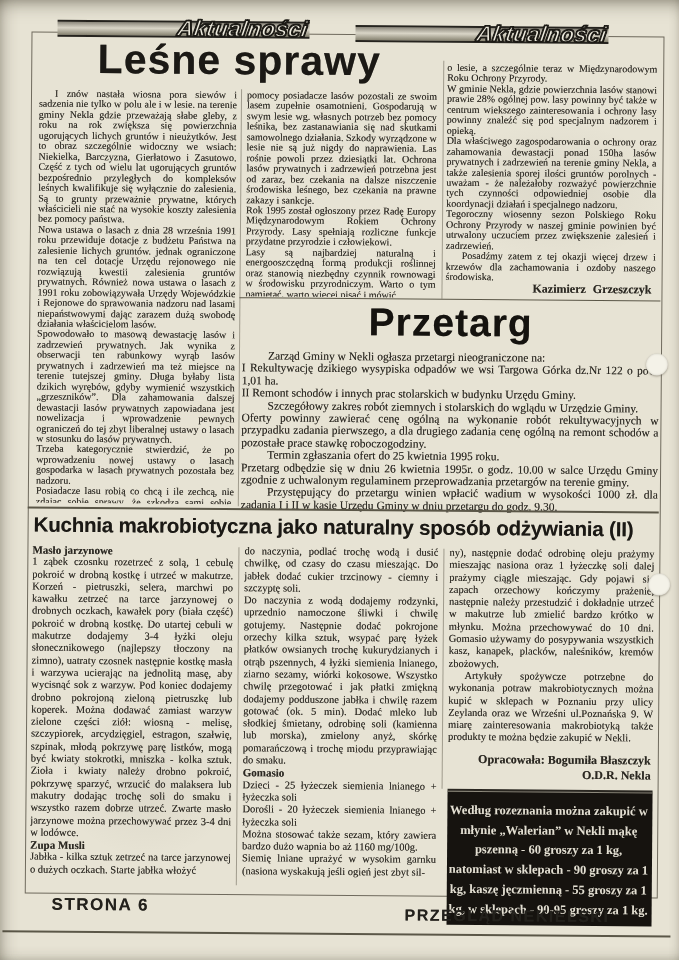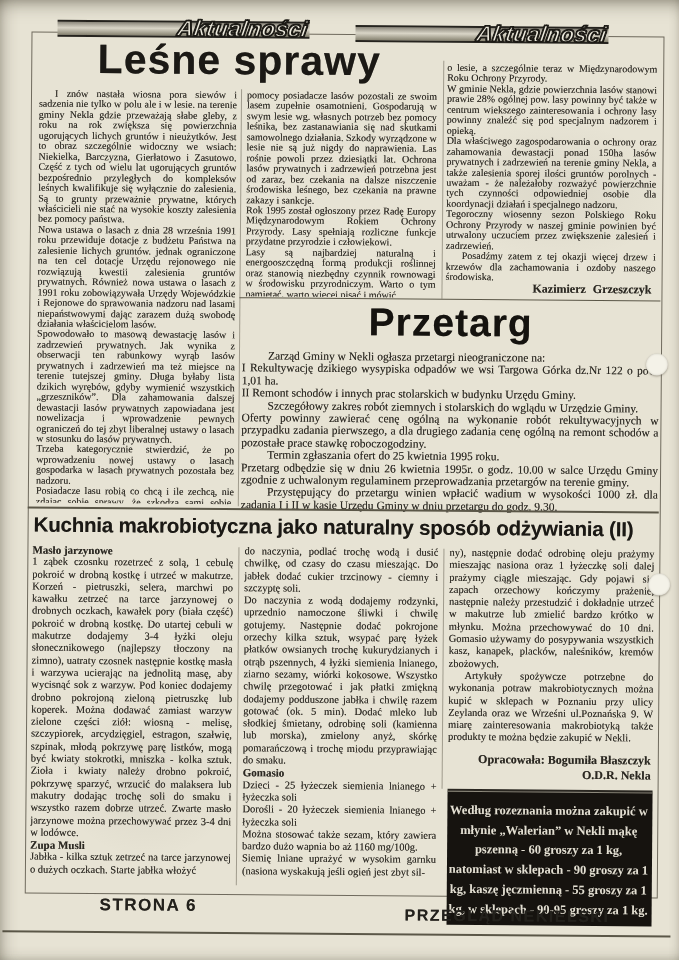--- a/index.html
+++ b/index.html
@@ -142,21 +142,21 @@
     <div class="credits">
       <div>Opracowała: Bogumiła Błaszczyk</div>
       <div>O.D.R. Nekla</div>
     </div>
     <div class="notice">Według rozeznania można zakupić w młynie „Walerian” w Nekli mąkę pszenną - 60 groszy za 1 kg, natomiast w sklepach - 90 groszy za 1 kg, kaszę jęczmienną - 55 groszy za 1 kg, w sklepach - 90-95 groszy za 1 kg.</div>
   </div>
 
   <div class="vrule" style="left:239px;top:548px;height:338px;"></div>
   <div class="vrule" style="left:444px;top:548px;height:240px;"></div>
 
-  <div class="footer-text" style="left:55px;top:897px;font-size:17px;margin-left:48px;">STRONA 6</div>
+  <div class="footer-text" style="left:55px;top:897px;font-size:17px;">STRONA 6</div>
   <div class="footer-text" style="left:408px;top:906px;font-size:16px;">PRZEGLĄD  NEKIELSKI</div>
   <div class="hrule" style="left:6px;top:933px;width:668px;height:2px;"></div>
 
   <div class="hole" style="left:645px;top:351px;"></div>
   <div class="hole" style="left:649px;top:571px;"></div>
 
 </div>
 
 <div class="scan-shade"></div>
 

